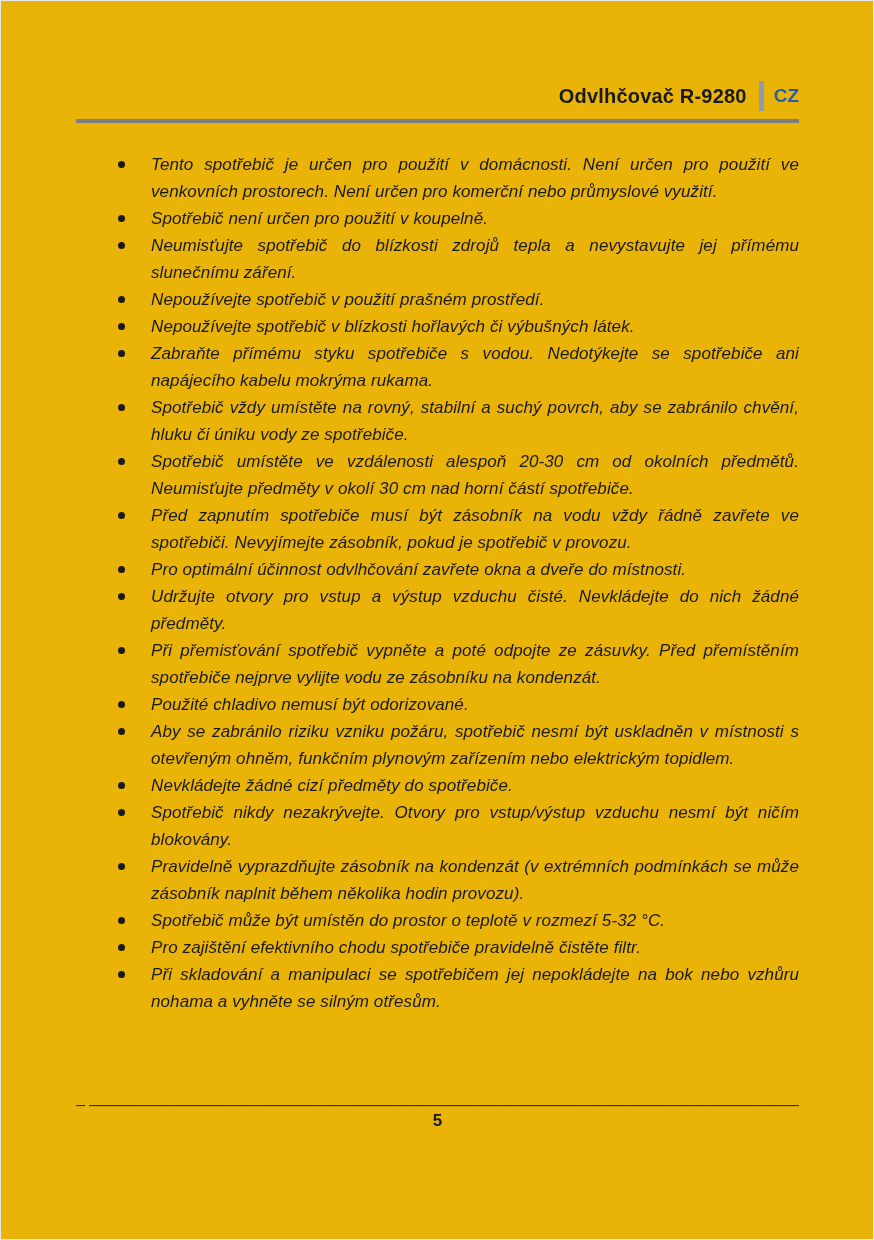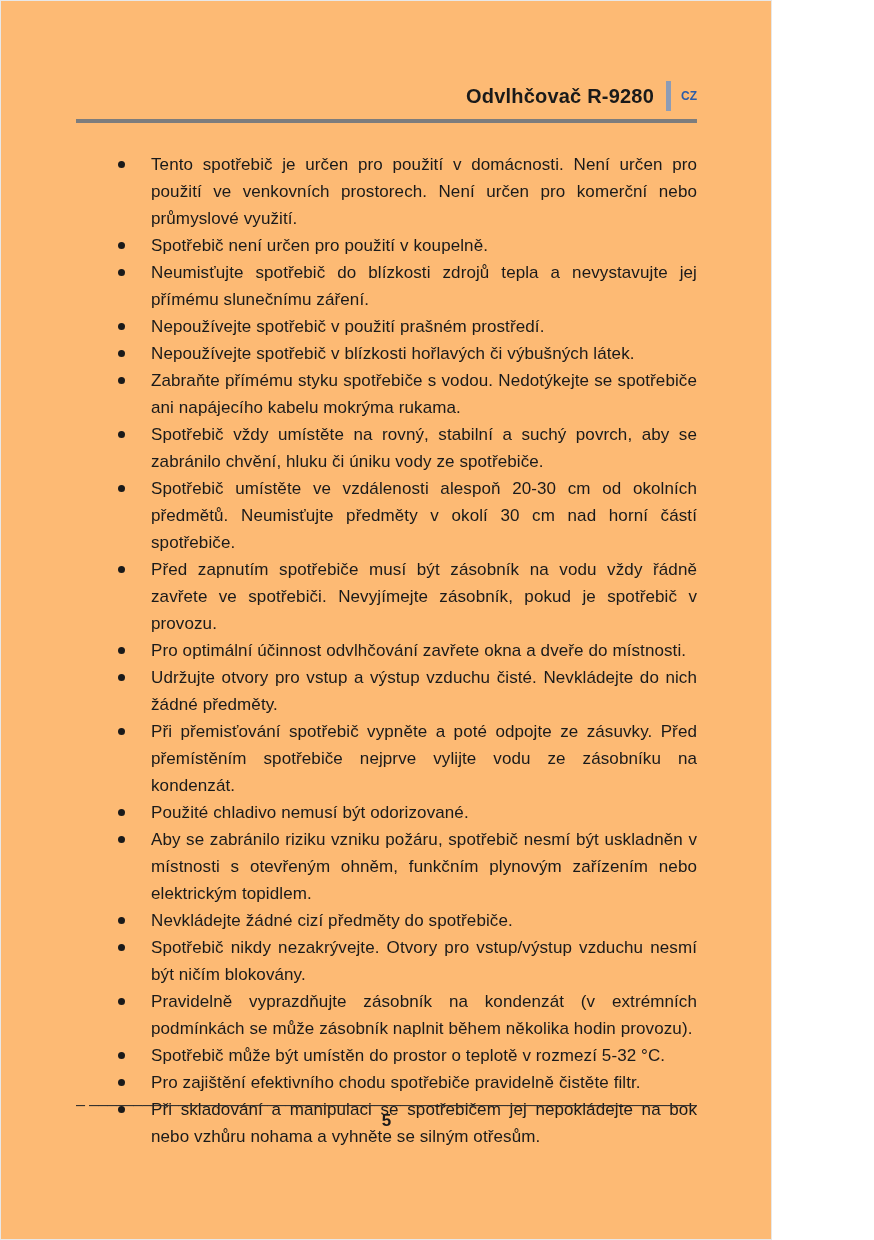--- a/index.html
+++ b/index.html
@@ -1,20 +1,20 @@
 <!DOCTYPE html>
 <html lang="cs"><head>
 <meta charset="utf-8">
 <style>
   html, body { margin: 0; padding: 0; background: #ffffff; }
   .page {
     position: relative;
-    width: 772px;
+    width: 874px;
     height: 1240px;
-    background: #fdba74;
+    background: #eab308;
     box-sizing: border-box;
     border: 1px solid #e8e8e8;
     font-family: "Liberation Sans", sans-serif;
     color: #1a1a1a;
     overflow: hidden;
   }
 
   
   .header {
     position: absolute;
@@ -32,21 +32,21 @@
     letter-spacing: 0.2px;
     margin-right: 12px;
   }
   .header-sep {
     width: 5px;
     height: 30px;
     background: #8d9cb6;
     margin-right: 10px;
   }
   .header-lang {
-    font-size: 12px;
+    font-size: 19px;
     font-weight: 700;
     color: #2b5ca8;
   }
   .header-rule {
     position: absolute;
     top: 118px;
     left: 75px;
     right: 74px;
     height: 4px;
     background: #7d7d7d;
@@ -56,20 +56,21 @@
   .content {
     position: absolute;
     top: 150px;
     left: 75px;
     right: 74px;
   }
   ul.safety-list {
     margin: 0;
     padding: 0;
     list-style: none;
+    font-style: italic;
   }
   ul.safety-list li {
     position: relative;
     padding-left: 75px;
     font-size: 17px;
     line-height: 27px;
     font-weight: 500;
     text-align: justify;
     letter-spacing: 0.1px;
   }

